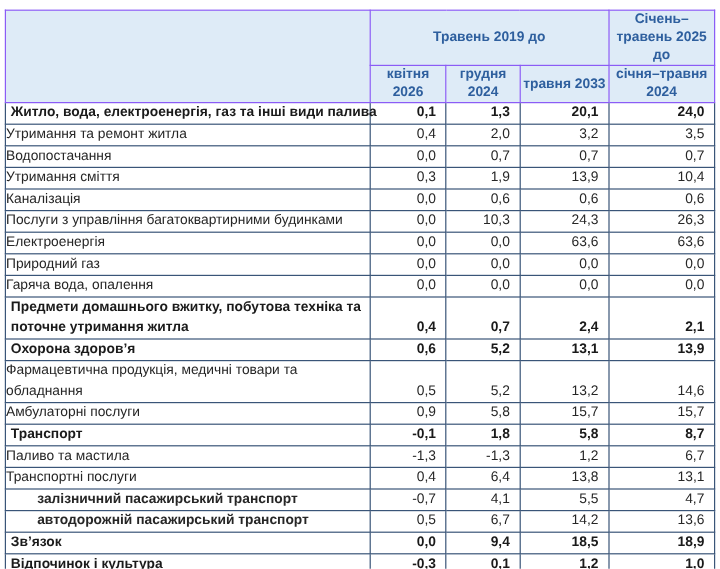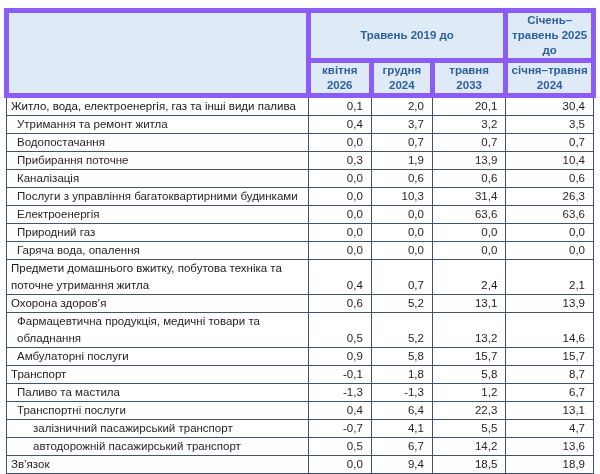--- a/index.html
+++ b/index.html
@@ -1,26 +1,26 @@
 <!DOCTYPE html>
 <html><head>
 <meta charset="utf-8">
 <style>
   html, body { margin:0; padding:0; background:#ffffff; }
   body { width:600px; height:474px; overflow:hidden; position:relative; font-family:"Liberation Sans", sans-serif; }
   table { position:absolute; left:4px; top:8px; border-collapse:collapse; table-layout:fixed; width:592px; }
   col.c0 { width:296px; } col.c1 { width:62px; } col.c2 { width:60px; } col.c3 { width:72px; } col.c4 { width:86px; } 
-  th { background:#deebf7; color:#2e5f9e; font-weight:bold; font-size:11.5px; text-align:center; border:5px solid #8b5cf6; padding:0; line-height:15px; }
+  th { background:#deebf7; color:#2e5f9e; font-weight:bold; font-size:11.5px; text-align:center; border:1px solid #8b5cf6; padding:0; line-height:15px; }
   th.top { height:35px; }
   th.sub { height:28px; }
   td { font-size:11.5px; color:#262626; border:1px solid #3a5578; padding:0 6px 0 4px; height:17px; line-height:17px; white-space:nowrap; }
   td.num { text-align:right; padding-right:8px; vertical-align:bottom; }
-  tr.b td { font-weight:normal; color:#1a1a1a; }
-  td.l1 { padding-left:10px; }
-  td.l2 { padding-left:26px; }
+  tr.b td { font-weight:bold; color:#1a1a1a; }
+  td.l1 { padding-left:0; }
+  td.l2 { padding-left:26px;font-weight:bold; }
   td.wrap { white-space:normal; line-height:17px; }
   tr.tall td { height:34px; }
 </style>
 </head>
 <body>
 
 <table>
   <colgroup>
       <col class="c0">
       <col class="c1">
@@ -38,57 +38,57 @@
       <th class="sub">квітня 2026</th>
       <th class="sub">грудня 2024</th>
       <th class="sub">травня 2033</th>
       <th class="sub">січня–травня 2024</th>
     </tr>
   </thead>
   <tbody id="tbody">
       <tr class="b">
         <td>Житло, вода, електроенергія, газ та інші види палива</td>
         <td class="num">0,1</td>
-        <td class="num">2,0</td>
+        <td class="num">1,3</td>
         <td class="num">20,1</td>
-        <td class="num">30,4</td>
+        <td class="num">24,0</td>
       </tr>
       <tr>
         <td class="l1">Утримання та ремонт житла</td>
         <td class="num">0,4</td>
-        <td class="num">3,7</td>
+        <td class="num">2,0</td>
         <td class="num">3,2</td>
         <td class="num">3,5</td>
       </tr>
       <tr>
         <td class="l1">Водопостачання</td>
         <td class="num">0,0</td>
         <td class="num">0,7</td>
         <td class="num">0,7</td>
         <td class="num">0,7</td>
       </tr>
       <tr>
-        <td class="l1">Прибирання поточне</td>
+        <td class="l1">Утримання сміття</td>
         <td class="num">0,3</td>
         <td class="num">1,9</td>
         <td class="num">13,9</td>
         <td class="num">10,4</td>
       </tr>
       <tr>
         <td class="l1">Каналізація</td>
         <td class="num">0,0</td>
         <td class="num">0,6</td>
         <td class="num">0,6</td>
         <td class="num">0,6</td>
       </tr>
       <tr>
         <td class="l1">Послуги з управління багатоквартирними будинками</td>
         <td class="num">0,0</td>
         <td class="num">10,3</td>
-        <td class="num">31,4</td>
+        <td class="num">24,3</td>
         <td class="num">26,3</td>
       </tr>
       <tr>
         <td class="l1">Електроенергія</td>
         <td class="num">0,0</td>
         <td class="num">0,0</td>
         <td class="num">63,6</td>
         <td class="num">63,6</td>
       </tr>
       <tr>
@@ -144,21 +144,21 @@
         <td class="l1">Паливо та мастила</td>
         <td class="num">-1,3</td>
         <td class="num">-1,3</td>
         <td class="num">1,2</td>
         <td class="num">6,7</td>
       </tr>
       <tr>
         <td class="l1">Транспортні послуги</td>
         <td class="num">0,4</td>
         <td class="num">6,4</td>
-        <td class="num">22,3</td>
+        <td class="num">13,8</td>
         <td class="num">13,1</td>
       </tr>
       <tr>
         <td class="l2">залізничний пасажирський транспорт</td>
         <td class="num">-0,7</td>
         <td class="num">4,1</td>
         <td class="num">5,5</td>
         <td class="num">4,7</td>
       </tr>
       <tr>

